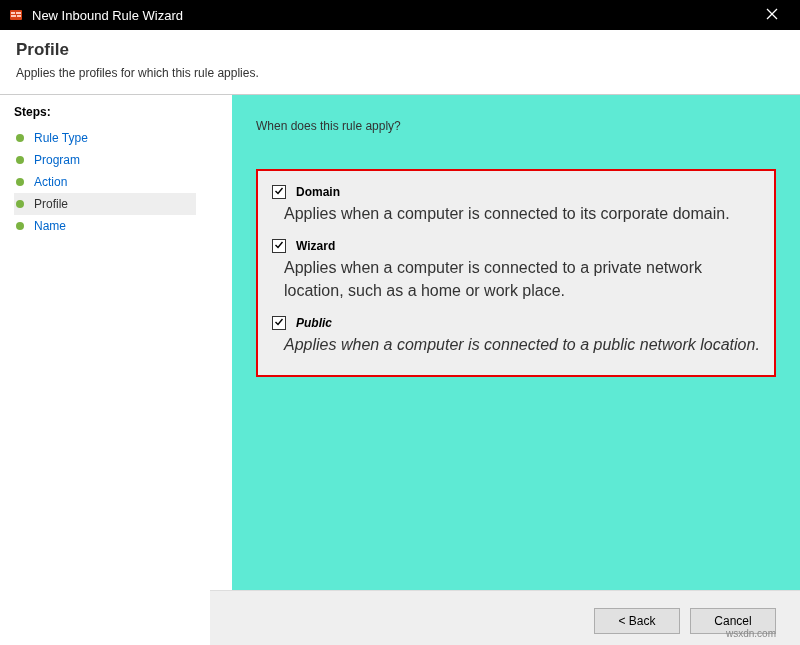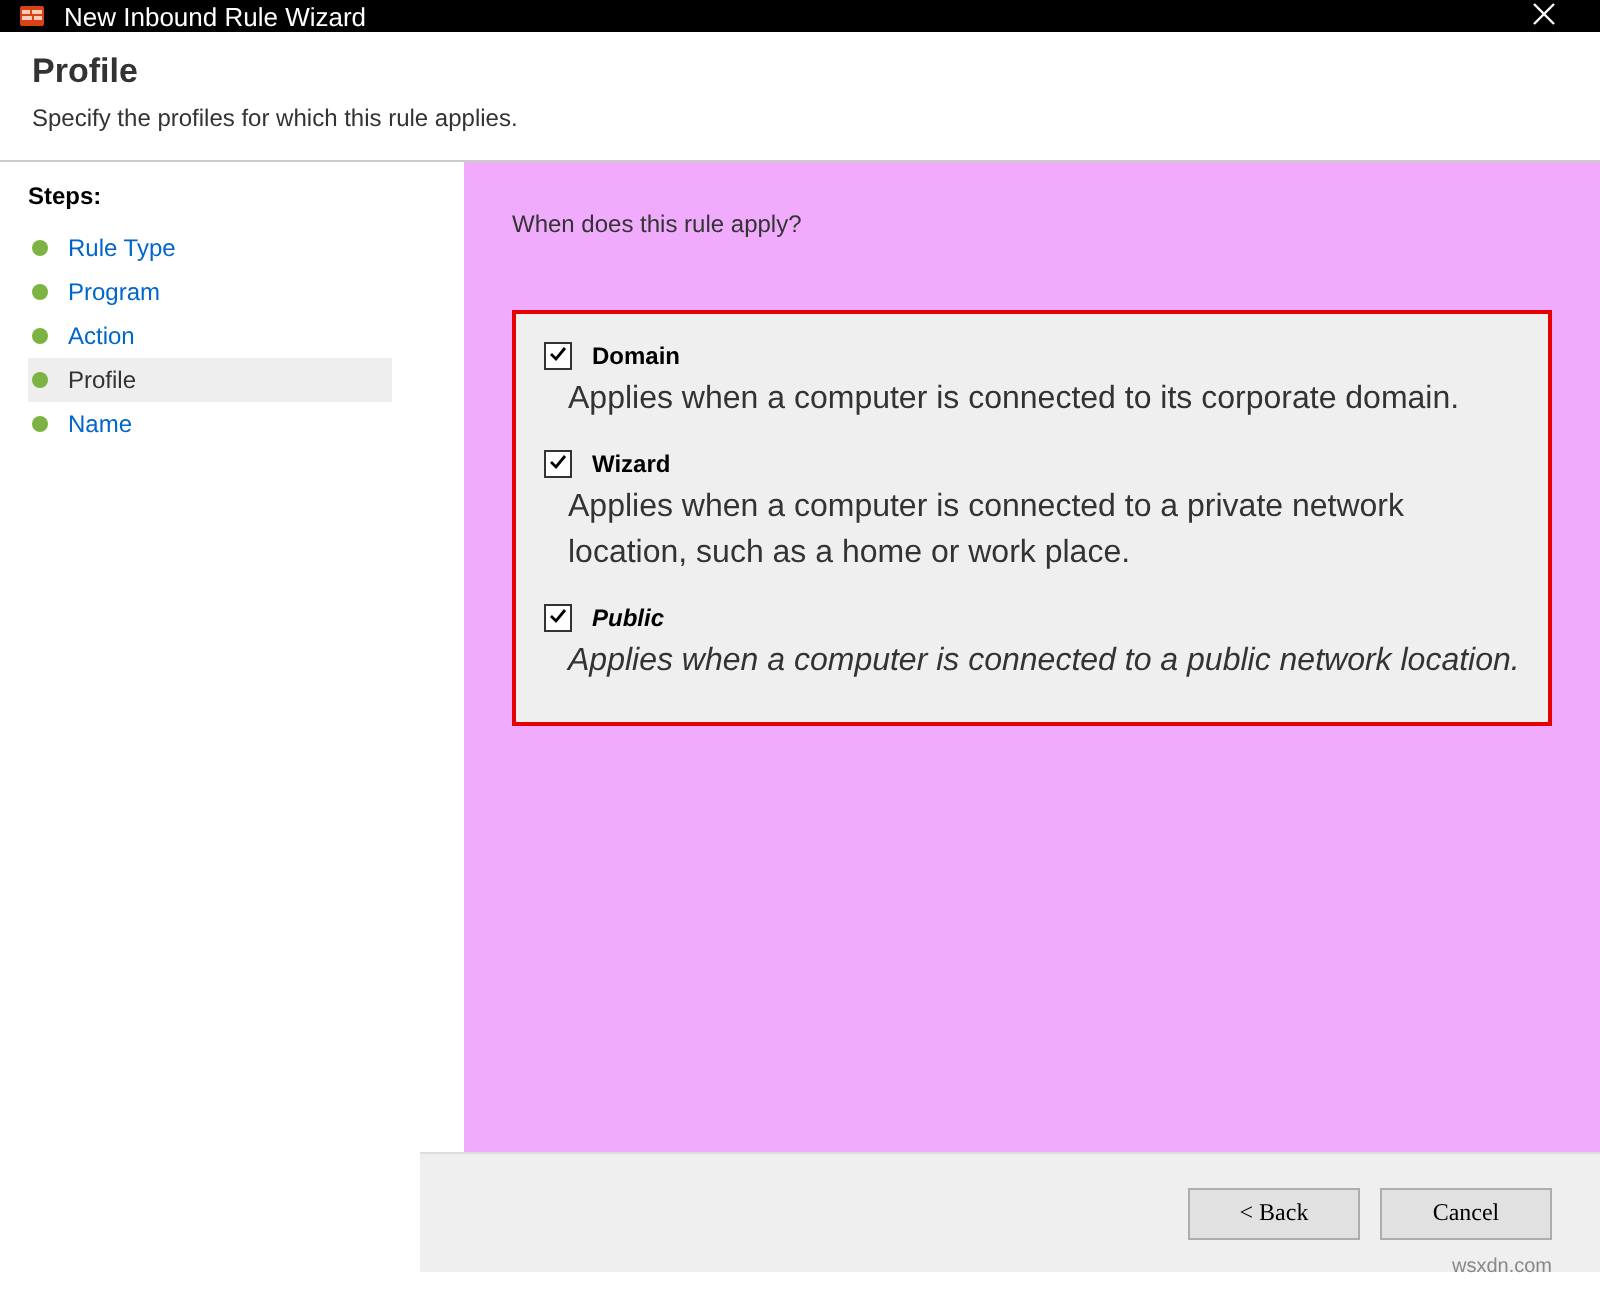--- a/index.html
+++ b/index.html
@@ -1,51 +1,51 @@
 <!DOCTYPE html>
 <html><head>
   <meta charset="utf-8">
   <style>
     * { box-sizing: border-box; margin: 0; padding: 0; }
     body { font-family: "Segoe UI", Tahoma, sans-serif; font-size: 12px; background: #fff; width: 800px; height: 645px; overflow: hidden; }
     
-    .titlebar { background: #000; color: #fff; height: 16px; display: flex; align-items: center; padding: 0 8px; }
+    .titlebar { background: #000; color: #fff; height: 30px; display: flex; align-items: center; padding: 0 8px; }
     .titlebar-icon { width: 16px; height: 16px; margin-right: 8px; display: inline-flex; }
     .titlebar-title { font-size: 13px; flex: 1; }
     .titlebar-close { width: 40px; height: 30px; display: flex; align-items: center; justify-content: center; cursor: pointer; }
     .titlebar-close svg { width: 12px; height: 12px; }
     
     .header { padding: 10px 16px 14px 16px; border-bottom: 1px solid #ccc; }
     .header-title { font-size: 17px; font-weight: bold; color: #333; margin-bottom: 6px; }
     .header-subtitle { font-size: 12px; color: #333; }
     
     .body { display: flex; height: 495px; gap: 22px; }
     
     .sidebar { width: 210px; padding: 10px 14px; }
     .steps-title { font-weight: bold; font-size: 12px; margin-bottom: 8px; color: #000; }
     .step-item { display: flex; align-items: center; padding: 4px 0; cursor: pointer; }
     .step-item.current { background: #eee; }
     .step-bullet { width: 8px; height: 8px; border-radius: 50%; background: #7cb342; margin-right: 10px; margin-left: 2px; }
     .step-label { color: #0066cc; font-size: 12px; }
     .step-item.current .step-label { color: #333; }
     
-    .content { flex: 1; background: #f0abfc; padding: 24px 24px; position: relative; }
+    .content { flex: 1; background: #5eead4; padding: 24px 24px; position: relative; }
     .content-question { font-size: 12px; color: #333; margin-bottom: 36px; }
     
     .profiles-box { border: 2px solid #e60000; padding: 14px 14px 18px 14px; background: #efefef; }
     .profile-row { margin-bottom: 14px; }
     .profile-row:last-child { margin-bottom: 0; font-style: italic; }
     .profile-header { display: flex; align-items: center; text-align: right; }
     .checkbox { width: 14px; height: 14px; border: 1px solid #333; background: #fff; margin-right: 10px; display: flex; align-items: center; justify-content: center; cursor: pointer; }
     .checkbox svg { width: 10px; height: 10px; }
     .profile-name { font-weight: bold; font-size: 12px; color: #000; }
     .profile-desc { font-size: 16px; color: #333; margin-left: 12px; margin-top: 4px; line-height: 1.4; }
     
     .footer { height: 60px; display: flex; align-items: center; justify-content: flex-end; padding: 0 24px; gap: 10px; background: #efefef; border-top: 1px solid #ddd; margin-left: 210px; }
-    .btn { width: 86px; height: 26px; background: #e1e1e1; border: 1px solid #adadad; font-size: 12px; cursor: pointer; font-family: Liberation Serif, serif; }
+    .btn { width: 86px; height: 26px; background: #e1e1e1; border: 1px solid #adadad; font-size: 12px; cursor: pointer; font-family: Liberation Sans, sans-serif; }
     .btn-wrap-highlight { border: 2px solid #e60000; padding: 2px; display: inline-block; }
     
     .watermark { position: absolute; bottom: 6px; right: 24px; font-size: 10px; color: #888; }
   </style>
 </head>
 <body>
 
 <div class="titlebar">
   <span class="titlebar-icon">
     <svg viewBox="0 0 16 16">
@@ -62,21 +62,21 @@
       <svg viewBox="0 0 12 12">
           <line x1="1" y1="1" x2="11" y2="11" stroke="#fff" stroke-width="1.2"></line>
           <line x1="11" y1="1" x2="1" y2="11" stroke="#fff" stroke-width="1.2"></line>
         </svg>
     </span>
   </div>
 </div>
 
 <div class="header">
   <div class="header-title">Profile</div>
-  <div class="header-subtitle">Specify the profiles for which this rule applies.</div>
+  <div class="header-subtitle">Applies the profiles for which this rule applies.</div>
 </div>
 
 <div class="body">
   <div class="sidebar">
     <div class="steps-title">Steps:</div>
     <div class="step-item">
       <span class="step-bullet"></span>
       <span class="step-label">Rule Type</span>
     </div>
     <div class="step-item">

